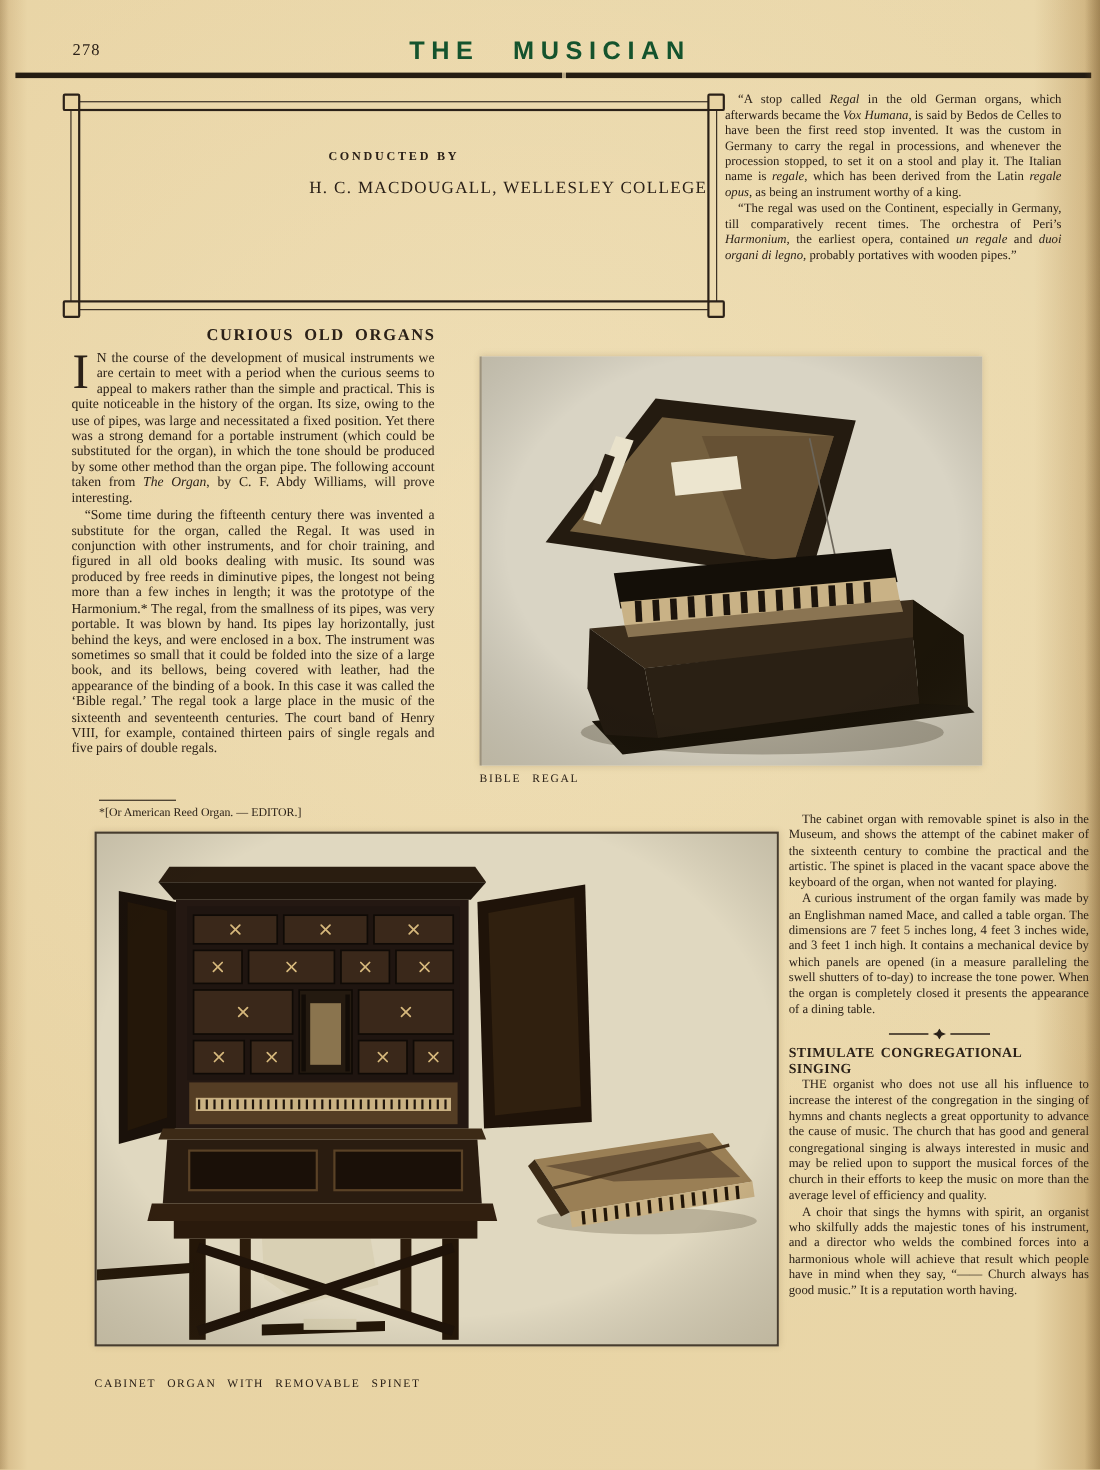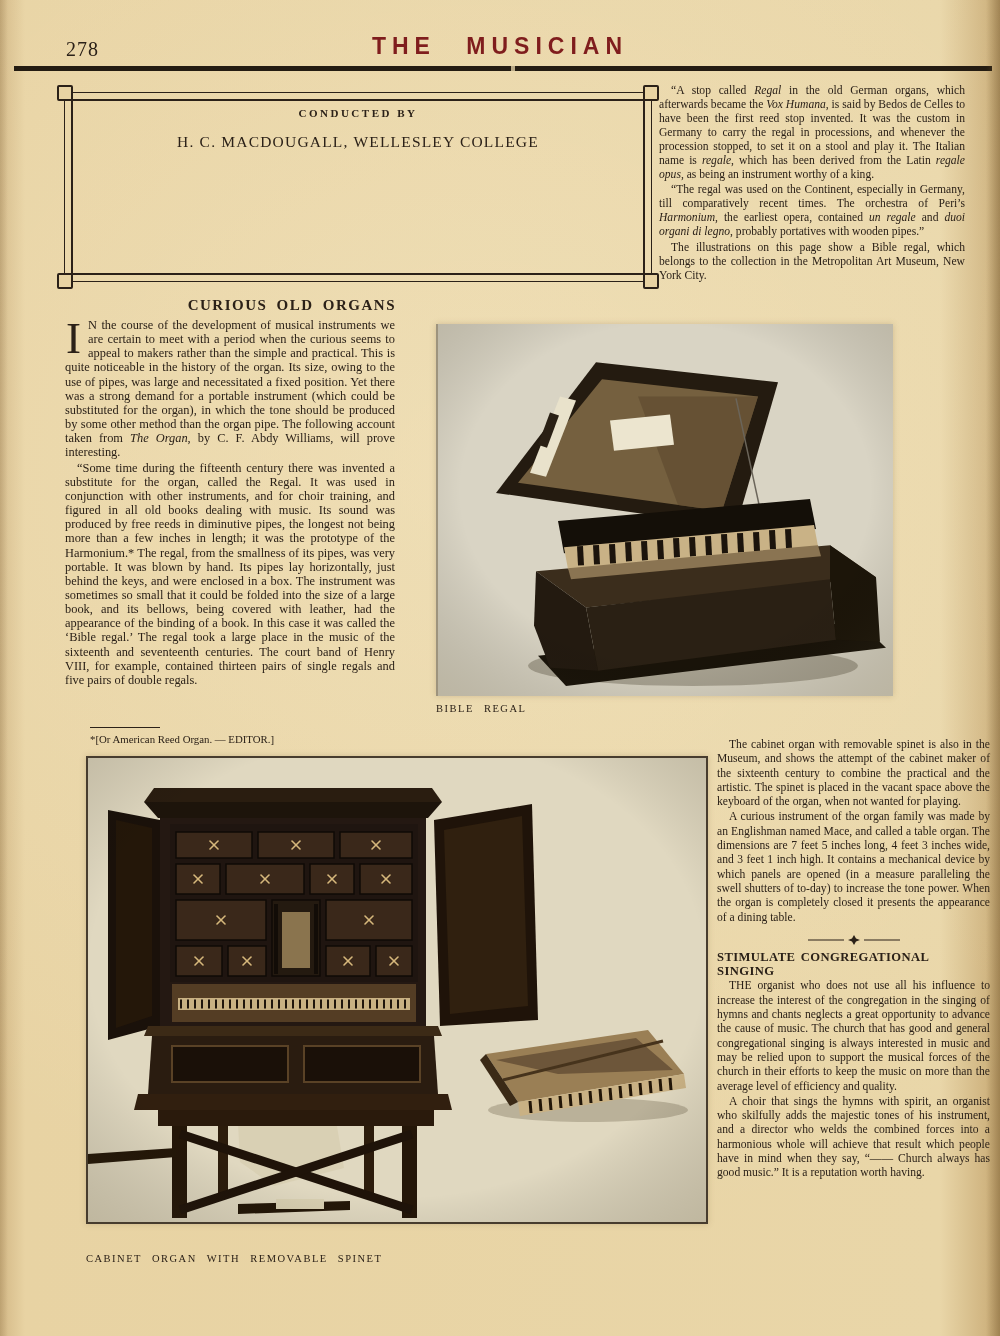--- a/index.html
+++ b/index.html
@@ -7,36 +7,36 @@
     width:1000px;height:1336px;position:relative;overflow:hidden;
     font-family:"Liberation Serif","DejaVu Serif",serif;
     color:#2b2118;
     background:
       radial-gradient(130% 90% at 48% 35%, rgba(255,247,222,.28), rgba(0,0,0,0) 65%),
       linear-gradient(90deg, #d3b886 0%, #e8d3a3 2.5%, #e9d6a8 94%, #c8aa74 100%),
       #e8d3a3;
   }
   .abs{position:absolute;}
   
-  .page-number{left:66px;top:38px;font-size:20px;letter-spacing:1px;}
+  .page-number{left:66px;top:38px;font-size:15px;letter-spacing:1px;}
   .masthead{left:0;top:33px;width:1000px;text-align:center;
     font-family:"Liberation Sans","DejaVu Sans",sans-serif;font-weight:700;
-    font-size:23px;letter-spacing:6px;word-spacing:18px;color:#7f1d1d;}
+    font-size:23px;letter-spacing:6px;word-spacing:18px;color:#14532d;}
   .top-rule{left:14px;top:66px;width:978px;height:5px;
     background:linear-gradient(90deg,#241c12 0 50.8%,rgba(36,28,18,.25) 50.8% 51.2%,#241c12 51.2%);}
   
   .dept-box{left:64px;top:92px;width:586px;height:188px;border:1.5px solid #2b2118;}
   .dept-inner{position:absolute;inset:6px;border:2.5px solid #2b2118;text-align:center;}
   .corner{position:absolute;width:12px;height:12px;border:2px solid #2b2118;
     background:#e8d3a3;border-radius:2px;}
   .corner.tl{left:-8px;top:-8px;} .corner.tr{right:-8px;top:-8px;}
   .corner.bl{left:-8px;bottom:-8px;} .corner.br{right:-8px;bottom:-8px;}
   .dept-title{margin-top:28px;font-style:italic;font-size:42px;letter-spacing:.5px;}
-  .dept-conducted{margin-top:6px;font-size:11px;letter-spacing:2.5px;font-weight:600;}
-  .dept-editor{margin-top:14px;font-size:15.5px;letter-spacing:1.2px;}
+  .dept-conducted{margin-top:35px;font-size:11px;letter-spacing:2.5px;font-weight:600;}
+  .dept-editor{margin-top:14px;font-size:15.5px;letter-spacing:1.2px;text-align:right;}
   
   .bodycol p{margin:1px;text-align:justify;}
   .rc1{left:658px;top:83px;width:308px;font-size:11.6px;line-height:14.05px;}
   .rc1 p{text-indent:12px;}
   .lc-heading{left:64px;top:297px;width:332px;text-align:right;
     font-size:15px;font-weight:600;letter-spacing:1.5px;word-spacing:4px;}
   .article{left:64px;top:317px;width:332px;font-size:12.4px;line-height:14.15px;}
   .article p.ind{text-indent:12px;}
   .dropcap{float:left;font-size:45px;line-height:37px;margin:2px 7px 0 1px;}
   .footnote{left:90px;top:727px;width:320px;font-size:10.8px;}
@@ -77,21 +77,20 @@
   <span class="corner br"></span>
   <div class="dept-inner">
     <div class="dept-conducted">CONDUCTED BY</div>
     <div class="dept-editor">H. C. MACDOUGALL, WELLESLEY COLLEGE</div>
   </div>
 </div>
 
 <div class="abs rc1 bodycol">
   <p><span>“A stop called </span><i>Regal</i><span> in the old German organs, which afterwards became the </span><i>Vox Humana</i><span>, is said by Bedos de Celles to have been the first reed stop invented.  It was the custom in Germany to carry the regal in processions, and whenever the procession stopped, to set it on a stool and play it.  The Italian name is </span><i>regale</i><span>, which has been derived from the Latin </span><i>regale opus</i><span>, as being an instrument worthy of a king.</span></p>
   <p><span>“The regal was used on the Continent, especially in Germany, till comparatively recent times.  The orchestra of Peri’s </span><i>Harmonium</i><span>, the earliest opera, contained </span><i>un regale</i><span> and </span><i>duoi organi di legno</i><span>, probably portatives with wooden pipes.”</span></p>
-  <p>The illustrations on this page show a Bible regal, which belongs to the collection in the Metropolitan Art Museum, New York City.</p>
 </div>
 
 <div class="abs lc-heading">CURIOUS OLD ORGANS</div>
 <div class="abs article bodycol">
   <p><span class="dropcap">I</span><span><span>N the course of the development of musical instruments we are certain to meet with a period when the curious seems to appeal to makers rather than the simple and practical.  This is quite noticeable in the history of the organ.  Its size, owing to the use of pipes, was large and necessitated a fixed position.  Yet there was a strong demand for a portable instrument (which could be substituted for the organ), in which the tone should be produced by some other method than the organ pipe.  The following account taken from </span><i>The Organ</i><span>, by C. F. Abdy Williams, will prove interesting.</span></span></p>
   <p class="ind">“Some time during the fifteenth century there was invented a substitute for the organ, called the Regal.  It was used in conjunction with other instruments, and for choir training, and figured in all old books dealing with music.  Its sound was produced by free reeds in diminutive pipes, the longest not being more than a few inches in length; it was the prototype of the Harmonium.*  The regal, from the smallness of its pipes, was very portable.  It was blown by hand.  Its pipes lay horizontally, just behind the keys, and were enclosed in a box.  The instrument was sometimes so small that it could be folded into the size of a large book, and its bellows, being covered with leather, had the appearance of the binding of a book.  In this case it was called the ‘Bible regal.’  The regal took a large place in the music of the sixteenth and seventeenth centuries.  The court band of Henry VIII, for example, contained thirteen pairs of single regals and five pairs of double regals.</p>
 </div>
 <div class="abs footnote">
   <div class="footnote-rule"></div>
   <span>*[Or American Reed Organ. — EDITOR.]</span>

